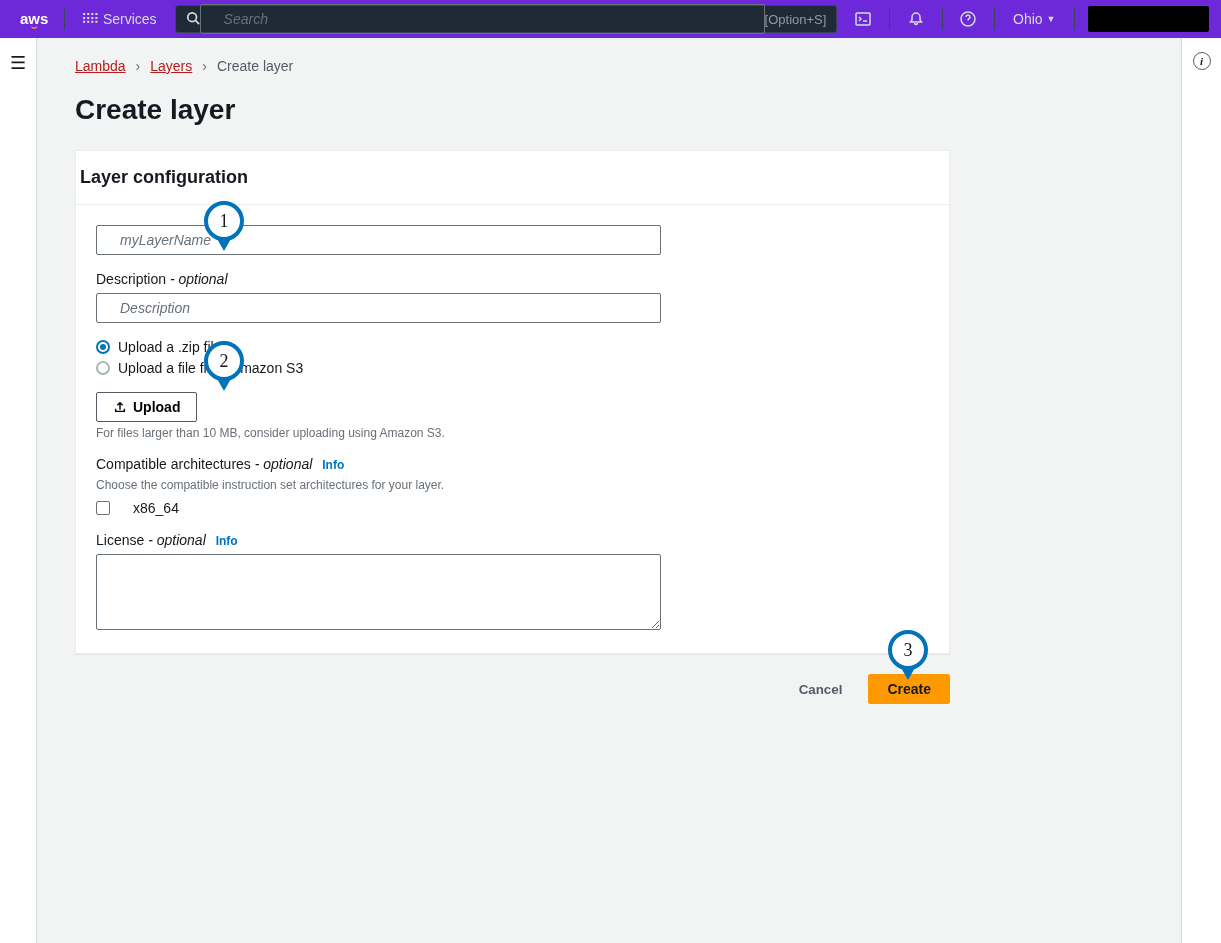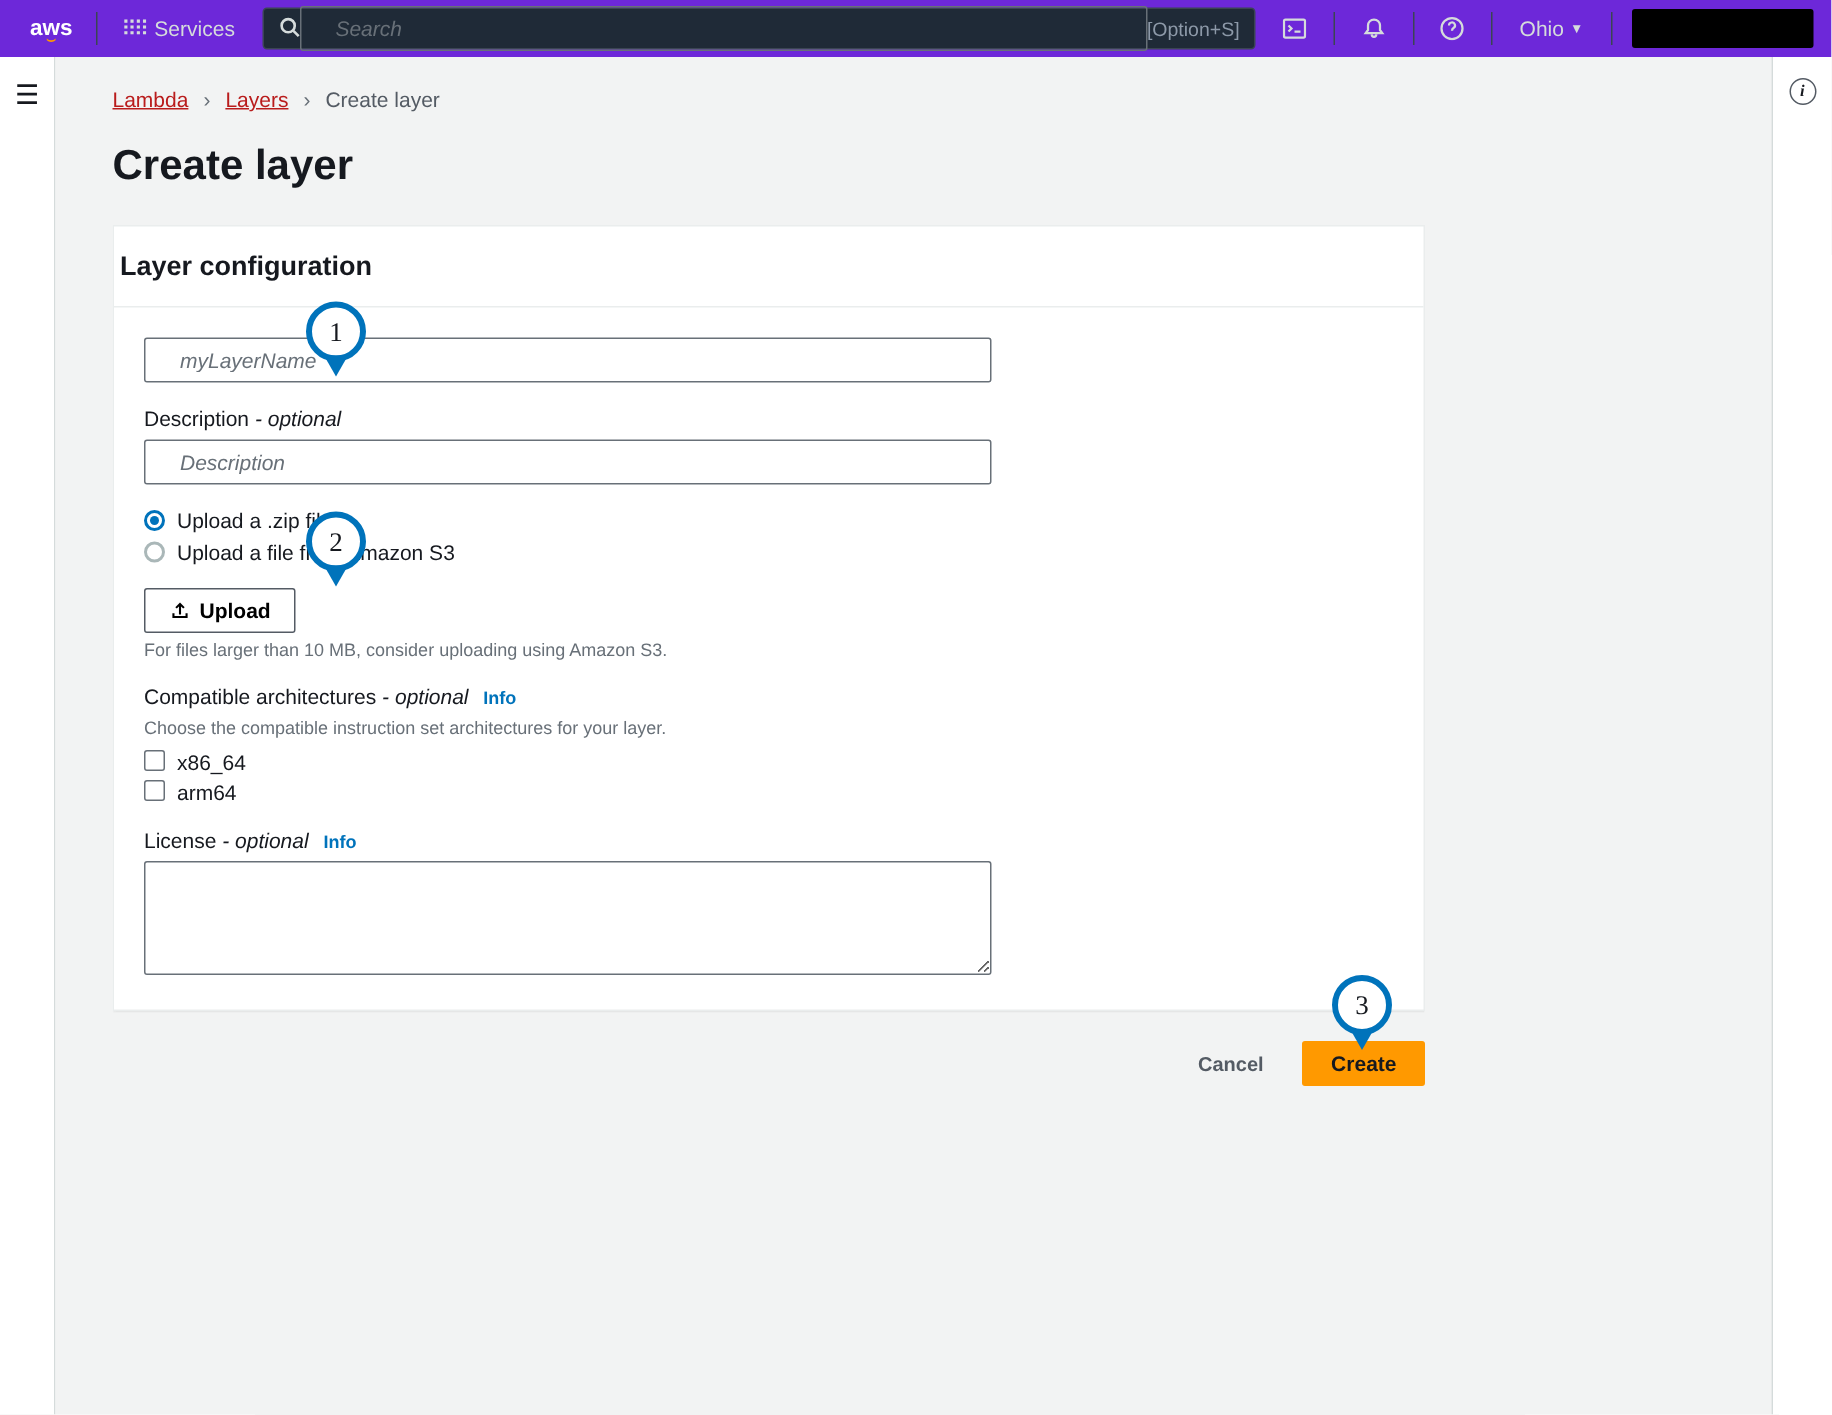--- a/index.html
+++ b/index.html
@@ -60,21 +60,21 @@
     .radio { width: 14px; height: 14px; border: 2px solid #aab7b8; border-radius: 50%; display:inline-flex;align-items:center;justify-content:center; }
     .radio.checked { border-color: #0073bb; }
     .radio.checked::after { content:""; width:6px; height:6px; background:#0073bb; border-radius:50%; }
     
     .btn { display: inline-flex; align-items: center; gap: 6px; padding: 6px 18px; border: 1px solid #545b64; background: #fff; border-radius: 2px; font-weight: 700; cursor: pointer; font-size:14px; }
     .btn-primary { background: #ff9900; border-color: #ff9900; color: #16191f; }
     .btn-link { border: none; background: none; color: #545b64; font-weight: 700; cursor:pointer; padding: 6px 18px; }
     .btn-icon { padding: 6px 16px; }
     .upload-svg { width:14px; height:14px; }
     
-    .check-row { display: flex; align-items: flex-start; gap: 8px; margin: 4px 0; cursor:pointer; }
+    .check-row { display: flex; align-items: center; gap: 23px; margin: 4px 0; cursor:pointer; }
     .checkbox { width: 14px; height: 14px; border: 1px solid #687078; border-radius:2px; }
     
     .select-row { display: flex; gap: 18px; align-items: center; }
     .select { display: flex; justify-content: space-between; align-items: center; color: #687078; font-style: italic; cursor:pointer; height:32px; }
     .caret { width: 0; height: 0; border-left: 5px solid transparent; border-right: 5px solid transparent; border-top: 6px solid #16191f; }
     .refresh-btn { width: 48px; height: 32px; border: 1px solid #687078; border-radius: 2px; display:flex;align-items:center;justify-content:center;cursor:pointer; }
     
     .footer-actions { display: flex; justify-content: flex-end; gap: 8px; margin-top: 20px; align-items:center; }
     
     
@@ -200,24 +200,20 @@
           <div class="field">
             <label class="field-label">
               <span>Compatible architectures</span><span class="optional"> - optional</span>
               <a class="info-link">Info</a>
             </label>
             <div class="hint hint-above">Choose the compatible instruction set architectures for your layer.</div>
             <div class="check-row">
               <span class="checkbox"></span>
               <span>x86_64</span>
             </div>
-            <div class="check-row">
-              <span class="checkbox"></span>
-              <span>arm64</span>
-            </div>
           </div>
 
 
           <div class="field" style="margin-bottom:0;">
             <label class="field-label">
               <span>License</span><span class="optional"> - optional</span>
               <a class="info-link">Info</a>
             </label>
             <textarea style=""></textarea>
           </div>

